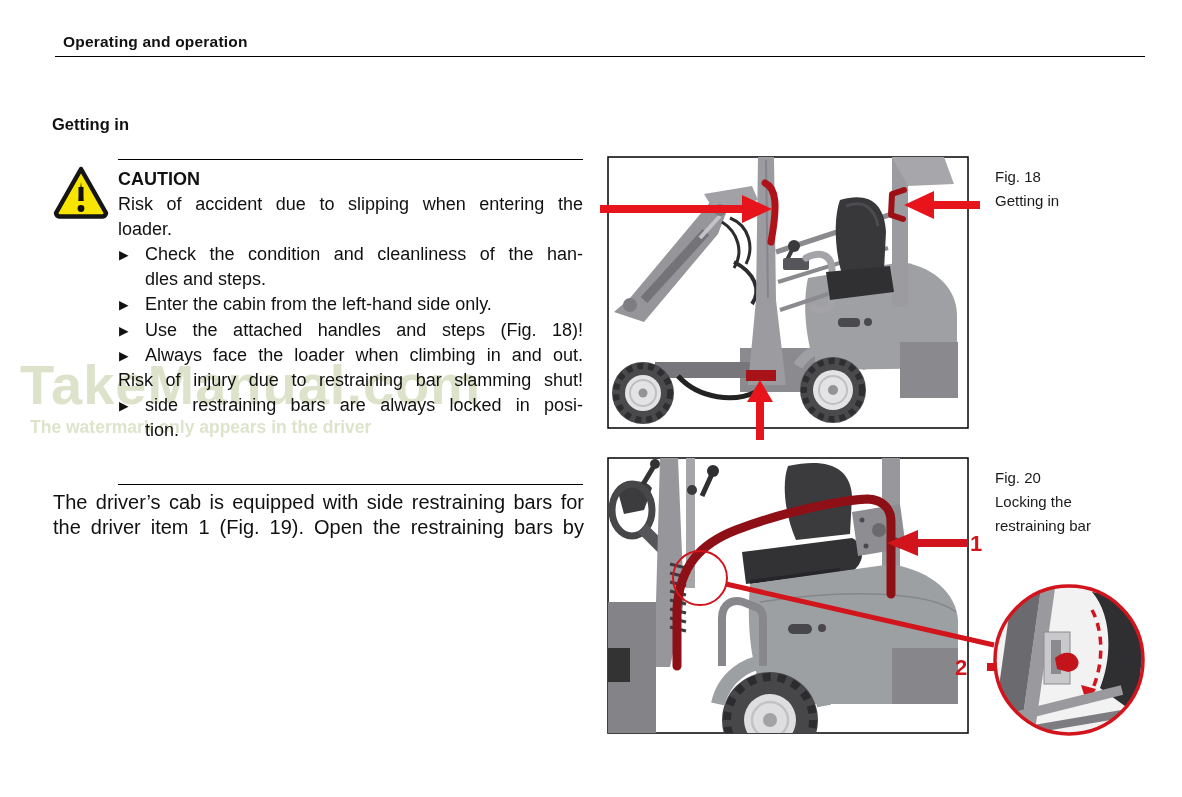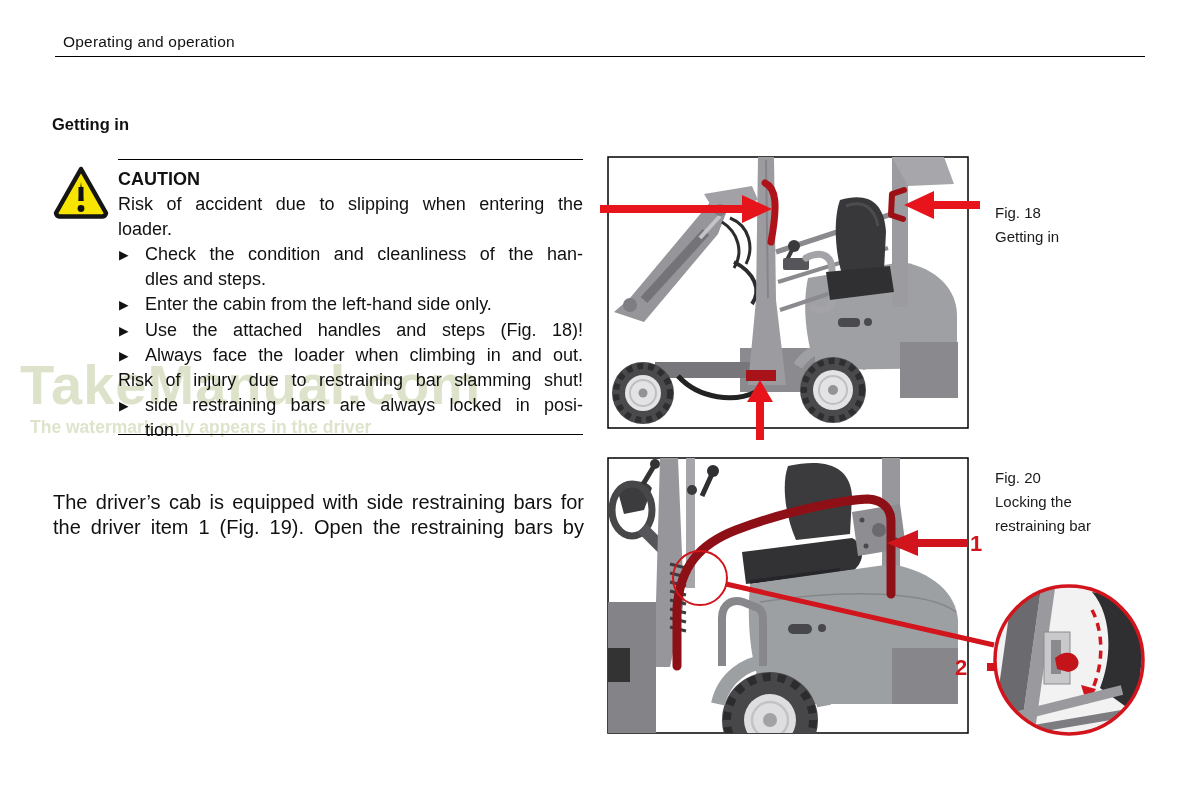--- a/index.html
+++ b/index.html
@@ -2,46 +2,46 @@
 <html><head>
 <meta charset="utf-8">
 <style>
   html,body{margin:0;padding:0;}
   body{
     width:1182px;height:797px;position:relative;background:#ffffff;
     font-family:"Liberation Sans",sans-serif;color:#111;overflow:hidden;
   }
   .abs{position:absolute;}
   
-  .header-title{left:63px;top:33px;font-size:15.5px;font-weight:normal;letter-spacing:.2px;}
+  .header-title{left:63px;top:33px;font-size:15.5px;font-weight:bold;letter-spacing:.2px;}
   .header-rule{left:55px;top:56px;width:1090px;border-top:1.8px solid #000;}
   
   .section-title{left:52px;top:115px;font-size:16.5px;font-weight:bold;}
   
-  .caution-box{left:118px;top:159px;width:465px;height:276px;
+  .caution-box{left:118px;top:159px;width:465px;height:326px;
     border-top:1.6px solid #000;border-bottom:1.6px solid #000;box-sizing:border-box;z-index:2;}
   .caution-title{margin-top:7px;font-size:18px;font-weight:bold;line-height:25.1px;}
   .cline{position:relative;font-size:18px;line-height:25.1px;white-space:nowrap;}
   .cline.stretch{white-space:normal;text-align:justify;text-align-last:justify;}
   .cline.bullet,.cline.indent{padding-left:27px;}
   .cline .marker{position:absolute;left:1px;top:0px;font-size:12.5px;
     font-family:"DejaVu Sans","Liberation Sans",sans-serif;}
   
   .warn-icon{left:52px;top:165px;}
   
   .wm1{left:20px;top:352px;font-size:56px;font-weight:bold;color:#dde3ca;
     letter-spacing:1px;z-index:1;white-space:nowrap;}
   .wm2{left:30px;top:417px;font-size:17.5px;font-weight:bold;color:#dee4cc;z-index:1;white-space:nowrap;}
   
   .paragraph{left:53px;top:490px;width:531px;z-index:2;}
   .pline{font-size:20px;line-height:25.3px;white-space:nowrap;}
   .pline.stretch{white-space:normal;text-align:justify;text-align-last:justify;}
   
   .fig-caption{font-size:15px;line-height:24px;color:#1a1a1a;}
-  .cap18{left:995px;top:165px;margin-top:36px;}
+  .cap18{left:995px;top:165px;}
   .cap19{left:995px;top:466px;}
   svg{display:block;}
   svg text{font-family:"Liberation Sans",sans-serif;}
 </style>
 </head>
 <body>
 
 <div class="abs header-title">Operating and operation</div>
 <div class="abs header-rule"></div>
 

